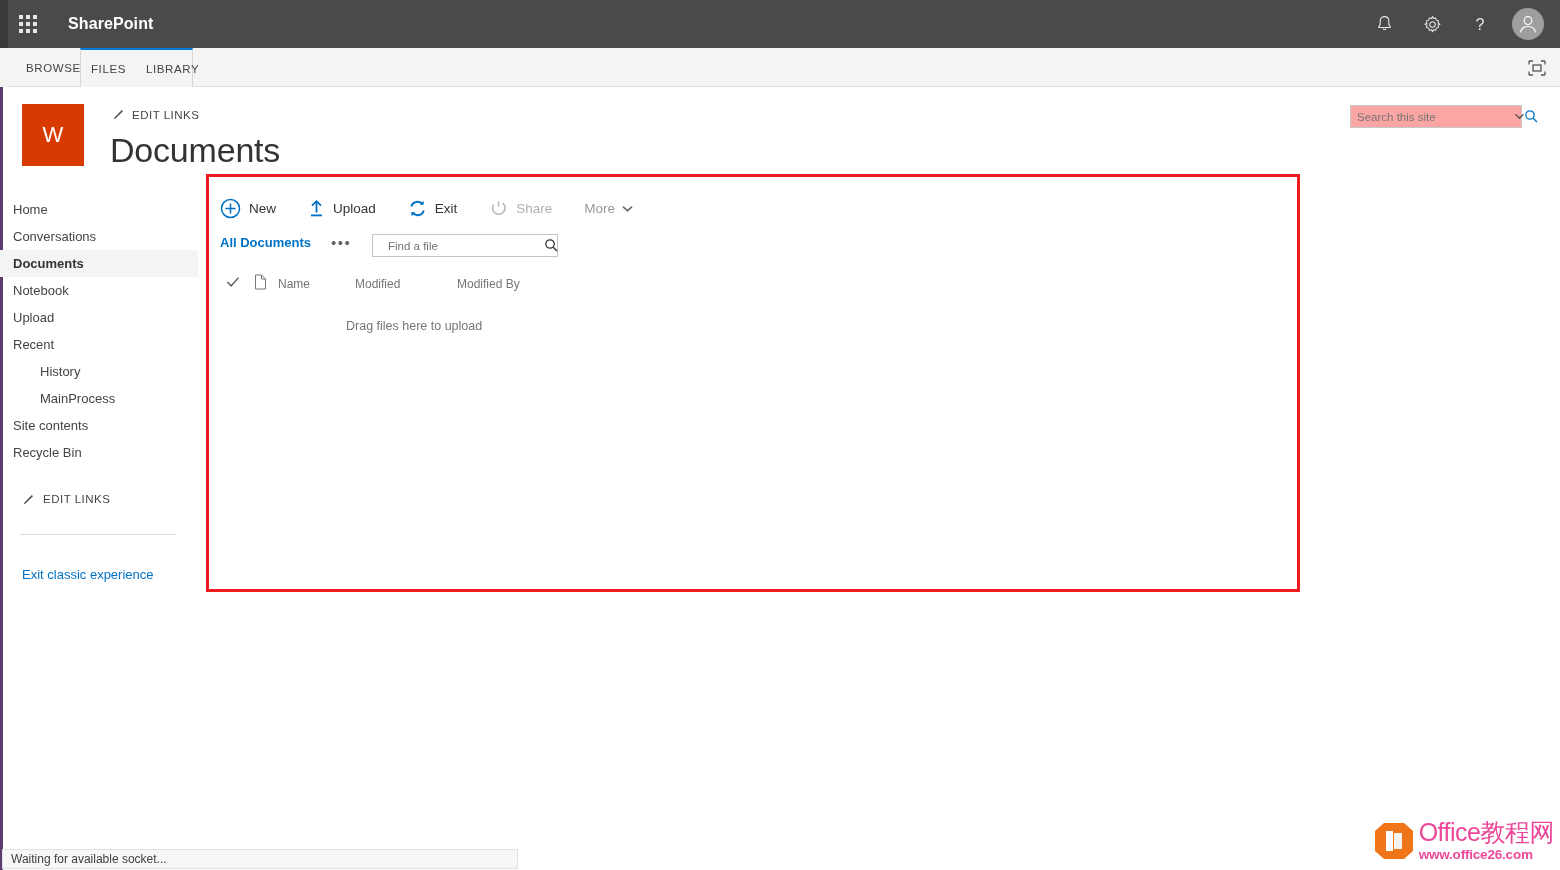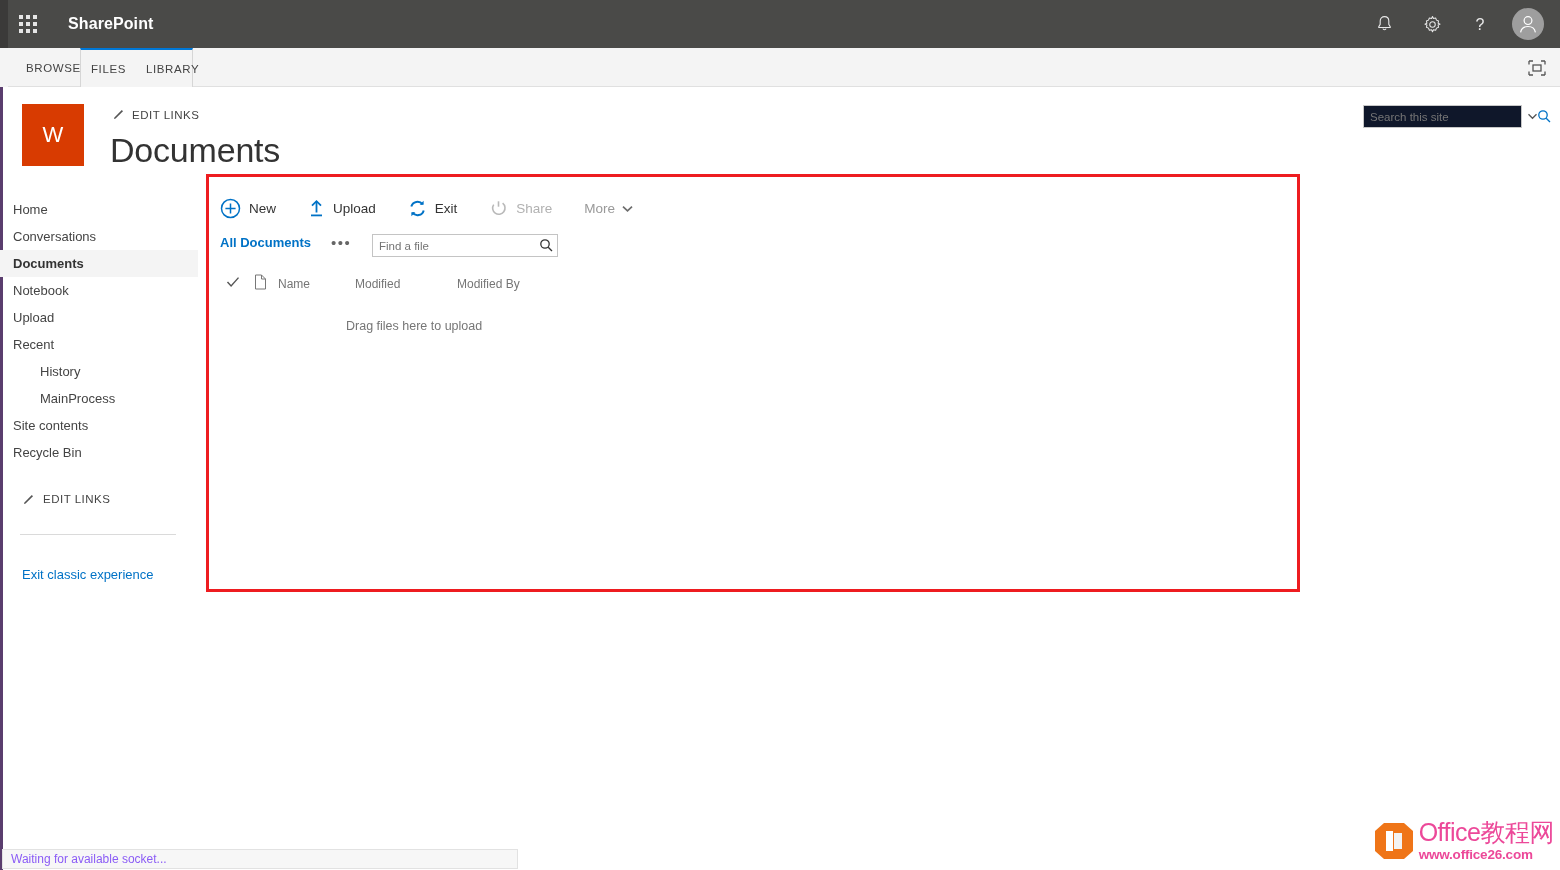--- a/index.html
+++ b/index.html
@@ -79,22 +79,22 @@
   .editlinks-top {
     position:absolute; left:112px; top:108px; display:flex; align-items:center;
     font-size:11.5px; color:#444; letter-spacing:.5px; cursor:pointer;
   }
   .editlinks-top .pencil { margin-right:7px; display:flex; }
   .page-title {
     position:absolute; left:110px; top:131px;
     font-size:34px; font-weight:300; color:#333; letter-spacing:-.2px;
   }
   .site-search {
-    position:absolute; right:38px; top:105px; width:159px; height:23px;
-    border:1px solid #c8c8c8; background:#0f172a; display:flex; align-items:center;
+    position:absolute; right:38px; top:105px; width:172px; height:23px;
+    border:1px solid #c8c8c8; background:#fca5a5; display:flex; align-items:center;
   }
   .site-search input {
     flex:1; border:0; outline:0; font-size:11.5px; color:#666;
     padding:0 4px 0 6px; height:21px; background:transparent;
     font-family:"Liberation Sans", sans-serif;
   }
   .site-search .chev { width:16px; display:flex; align-items:center; justify-content:center; cursor:pointer; }
   .search-go {
     width:24px; height:21px; display:flex; align-items:center; justify-content:center;
     cursor:pointer; color:#0072c6;
@@ -138,21 +138,21 @@
   .cmd.more { color:#999; margin-right:0; }
   .cmd.more .chev { margin-left:7px; display:flex; }
 
   .viewbar { position:absolute; left:220px; top:235px; display:flex; align-items:center; }
   .view-link { font-size:13px; font-weight:bold; color:#0072c6; cursor:pointer;text-align:right; }
   .view-ellipsis {
     margin-left:20px; font-size:15px; color:#666; letter-spacing:1.5px; cursor:pointer; line-height:1;
   }
   .findfile {
     position:absolute; left:372px; top:234px; width:186px; height:23px;
-    border:1px solid #c4c4c4; background:#fff; display:flex; align-items:center;
+    border:1px solid #c4c4c4; background:#fff; display:flex; align-items:center;padding-left:9px;
   }
   .findfile input {
     flex:1; border:0; outline:0; font-size:11.5px; color:#666;
     padding:0 2px 0 6px; height:21px; background:transparent;
     font-family:"Liberation Sans", sans-serif;
   }
   .findfile .go { width:26px; display:flex; align-items:center; justify-content:center; cursor:pointer; color:#333; }
 
   .colheaders { position:absolute; left:222px; top:274px; height:20px; }
   .ch { position:absolute; font-size:12px; color:#767676; cursor:pointer; white-space:nowrap; }
@@ -163,21 +163,21 @@
   .ch-modby { left:235px; top:3px; }
 
   .dropzone {
     position:absolute; left:346px; top:319px; font-size:12.5px; color:#767676;
   }
 
   
   .statusbar {
     position:absolute; left:2px; bottom:1px; width:516px; height:20px;
     background:#f7f7f7; border:1px solid #e2e2e2; display:flex; align-items:center;
-    padding-left:8px; font-size:12px; color:#8b5cf6;
+    padding-left:8px; font-size:12px; color:#404040;
   }
 
   
   .watermark {
     position:absolute; right:6px; bottom:8px; display:flex; align-items:center;
   }
   .wm-logo {
     width:38px; height:42px; position:relative; margin-right:6px;
   }
   .wm-text { display:flex; flex-direction:column; line-height:1; }

